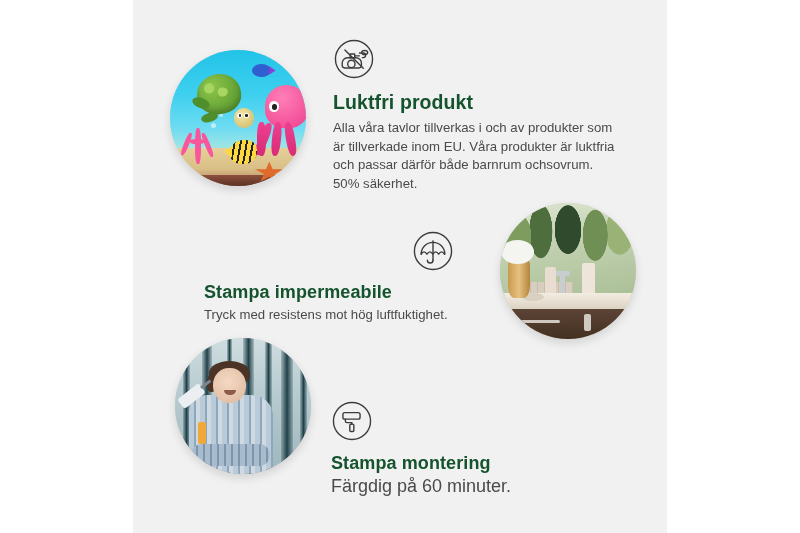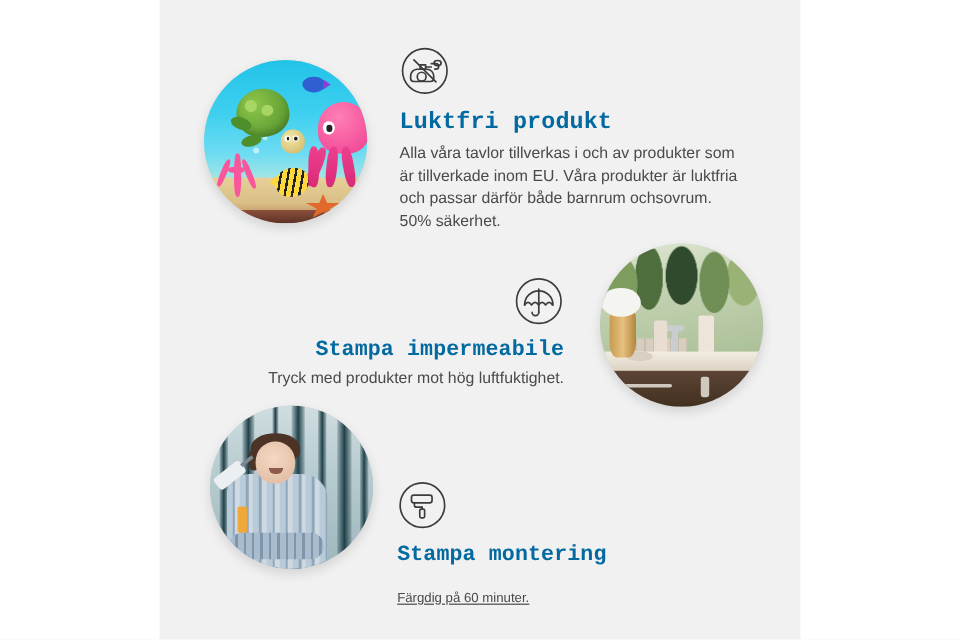--- a/index.html
+++ b/index.html
@@ -129,35 +129,35 @@
   .pw-hair{position:absolute;left:25%;top:17%;width:30%;height:18%;border-radius:50% 50% 40% 40%;background:#4b3326;}
   .pw-hair:after{content:"";position:absolute;left:-6%;top:55%;width:22%;height:70%;background:#4b3326;border-radius:40%;}
   .pw-smile{position:absolute;left:36%;top:38%;width:9%;height:4%;border-radius:0 0 40px 40px;background:#8c5b4b;}
   .pw-roller{position:absolute;left:2%;top:38%;width:20%;height:9%;background:#eceff1;border-radius:3px;transform:rotate(-38deg);}
   .pw-roller:after{content:"";position:absolute;right:-38%;top:36%;width:44%;height:22%;background:#7c8791;}
   .pw-tool{position:absolute;left:17%;bottom:22%;width:6%;height:16%;background:#f0a83a;border-radius:2px;}
 
   
   .feature{position:absolute;}
   .feature .icon-wrap{width:42px;height:42px;}
-  .feature h2{margin:0;font-weight:700;color:#0369a1;letter-spacing:.1px;font-family:Liberation Mono, monospace;}
+  .feature h2{margin:0;font-weight:700;color:#14532d;letter-spacing:.1px;}
   .feature p{margin:0;color:#4a4a4a;}
 
   #feature-odourless{left:333px;top:38px;width:290px;}
   #feature-odourless h2{font-size:19.5px;line-height:24px;margin-top:10px;}
   #feature-odourless p{font-size:13.2px;line-height:18.6px;margin-top:5px;}
 
-  #feature-waterproof{left:220px;top:230px;width:250px;text-align:right;}
+  #feature-waterproof{left:204px;top:230px;width:250px;}
   #feature-waterproof .icon-wrap{margin-left:auto;}
   #feature-waterproof h2{font-size:18px;line-height:22px;margin-top:9px;}
   #feature-waterproof p{font-size:13.2px;line-height:18px;margin-top:3px;}
 
   #feature-mounting{left:331px;top:400px;width:260px;}
   #feature-mounting h2{font-size:18px;line-height:22px;margin-top:10px;}
-  #feature-mounting p{font-size:11px;line-height:18px;margin-top:16px;text-decoration:underline;}
+  #feature-mounting p{font-size:18px;line-height:18px;margin-top:3px;}
 
   svg.ic{display:block;}
 </style>
 </head>
 <body>
 
 <div class="stage">
 
   <div class="panel"></div>
 
@@ -258,21 +258,21 @@
       <svg class="ic" viewBox="0 0 48 48" width="42" height="42" fill="none" stroke="#3c3c3c" stroke-width="1.6" stroke-linecap="round" stroke-linejoin="round">
         <circle cx="24" cy="24" r="21.2"></circle>
         <path d="M10.5 27.6 a13.5 13.5 0 0 1 27 0"></path>
         <path d="M10.5 27.6 c2.2 -3.4 4.3 -3.4 6.6 0 c2.3 -3.4 4.4 -3.4 6.7 0 c2.3 -3.4 4.4 -3.4 6.7 0 c2.3 -3.4 4.4 -3.4 6.5 0"></path>
         <path d="M24 14.1 v20.4"></path>
         <path d="M24 34.5 a3.2 3.2 0 0 1 -6.4 0"></path>
         <path d="M24 12.4 v1.7"></path>
       </svg>
     </div>
     <h2>Stampa impermeabile</h2>
-    <p>Tryck med produkter mot hög luftfuktighet.</p>
+    <p>Tryck med resistens mot hög luftfuktighet.</p>
   </div>
 
   <div class="feature" id="feature-mounting">
     <div class="icon-wrap">
       <svg class="ic" viewBox="0 0 48 48" width="42" height="42" fill="none" stroke="#3c3c3c" stroke-width="1.6" stroke-linecap="round" stroke-linejoin="round">
         <circle cx="24" cy="24" r="21.2"></circle>
         <rect x="13.6" y="14.4" width="19.6" height="7.4" rx="2.2"></rect>
         <path d="M16.4 21.8 v2.2 a1.9 1.9 0 0 0 1.9 1.9 h5.4"></path>
         <path d="M23.7 25.9 v2.0"></path>
         <rect x="21.5" y="27.6" width="4.6" height="8.4" rx="1.2"></rect>

